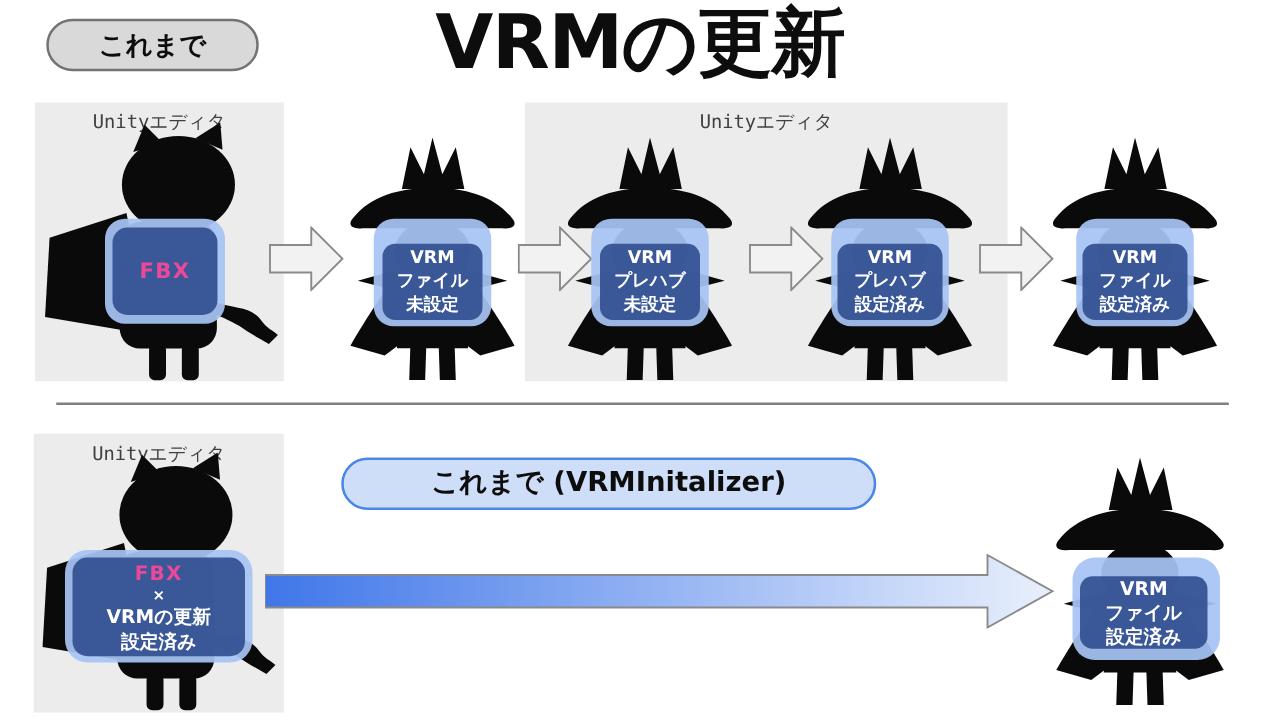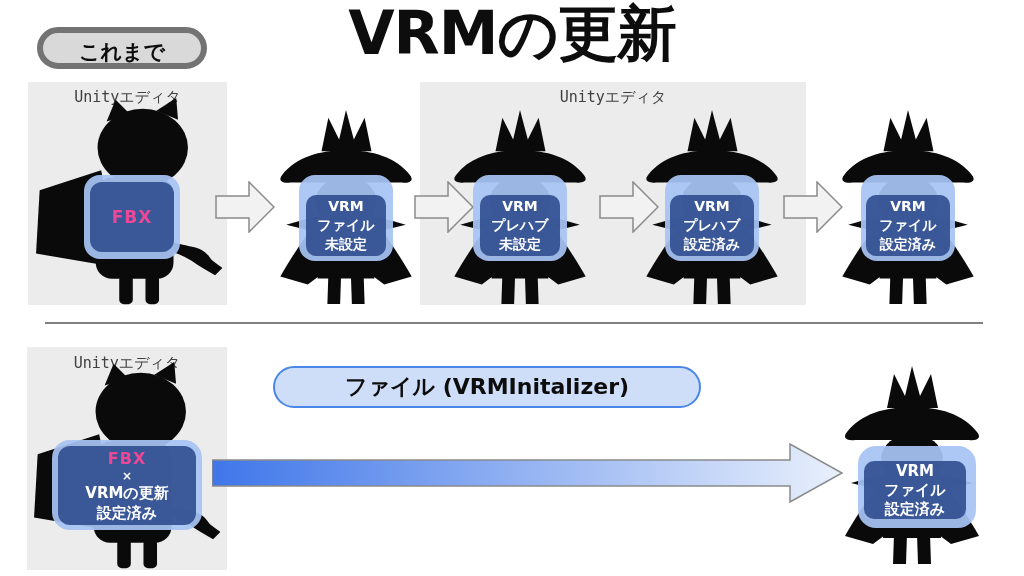--- a/index.html
+++ b/index.html
@@ -11,22 +11,22 @@
   .title{
     position:absolute;left:50%;top:-6px;transform:translateX(-50%);
     font-size:60px;font-weight:900;color:#0d0d0d;white-space:nowrap;letter-spacing:-1px;
   }
   
   .badge{
     position:absolute;border-radius:22px;text-align:center;
     font-weight:bold;color:#0d0d0d;box-sizing:border-box;
   }
   .badge-before{
-    left:37px;top:27px;width:170px;height:42px;line-height:38px;font-size:21px;
-    background:#d9d9d9;border:6px solid #737373;
+    left:37px;top:15px;width:170px;height:42px;line-height:38px;font-size:21px;
+    background:#d9d9d9;border:2px solid #737373;
   }
   .badge-after{
     left:273px;top:366px;width:428px;height:42px;line-height:38px;font-size:22px;
     background:#cfdef8;border:2px solid #4a86e8;
   }
   
   .gbox{position:absolute;background:#ececec;}
   .edlabel{
     position:absolute;text-align:center;font-family:"DejaVu Sans Mono","Liberation Mono",monospace;
     font-size:15px;color:#404040;
@@ -155,21 +155,21 @@
     <div>VRM</div>
     <div>ファイル</div>
     <div>設定済み</div>
   </div>
 
   <div class="divider"></div>
 
   <div class="gbox" style="left:27px;top:347px;width:200px;height:223px;"></div>
   <div class="edlabel" style="left:27px;top:354px;width:200px;">Unityエディタ</div>
 
-  <div class="badge badge-after">ファイル (VRMInitalizer)</div>
+  <div class="badge badge-after">これまで (VRMInitalizer)</div>
 
   <svg class="char" style="left:30px;top:362px;" width="198" height="208" viewBox="0 0 210 230">
       <use href="#cat"></use>
     </svg>
 
   <svg class="arrow" style="left:212px;top:443px;" width="632" height="60" viewBox="0 0 632 60">
     <path d="M0,17 L578,17 L578,1 L630,30 L578,59 L578,43 L0,43 Z" fill="url(#bigGrad)" stroke="#8a8a8a" stroke-width="1.5"></path>
   </svg>
 
   <svg class="char" style="left:836px;top:366px;" width="152" height="200" viewBox="0 0 150 200">

